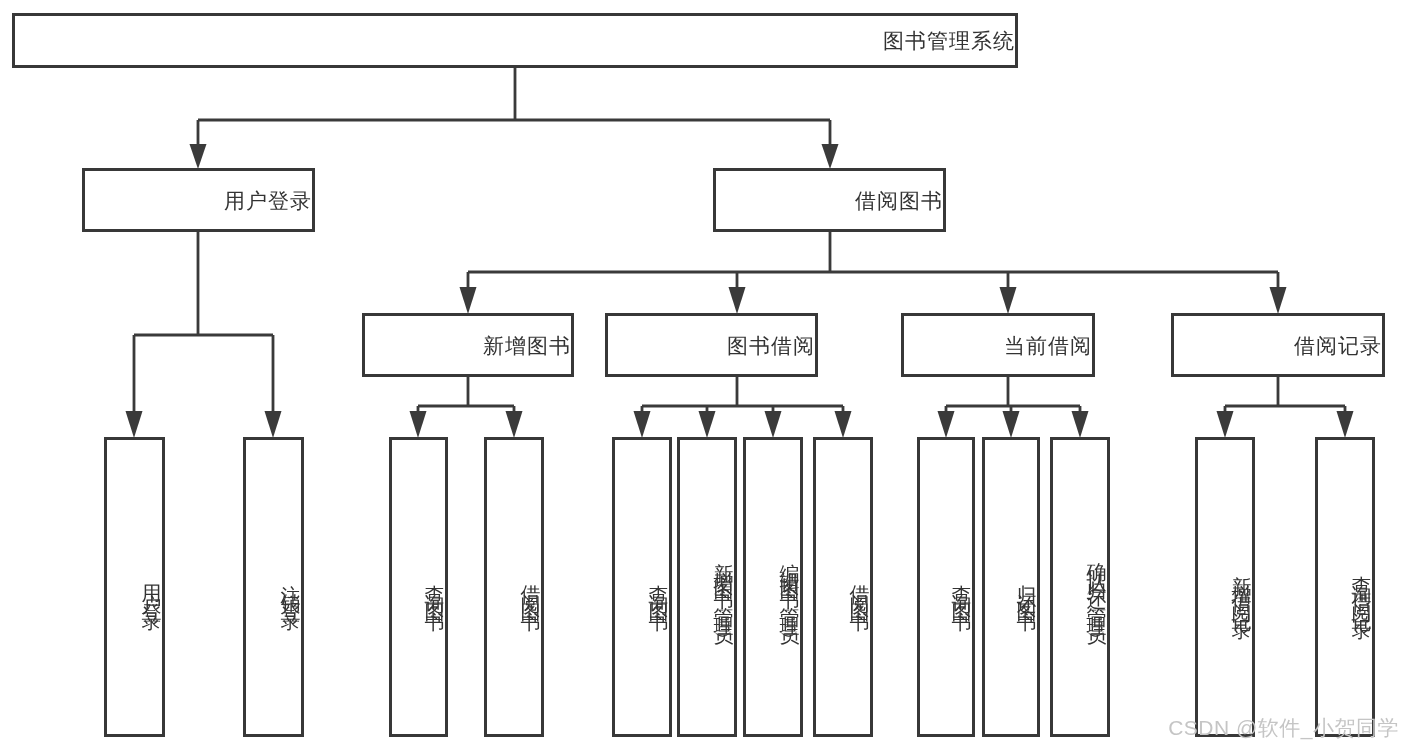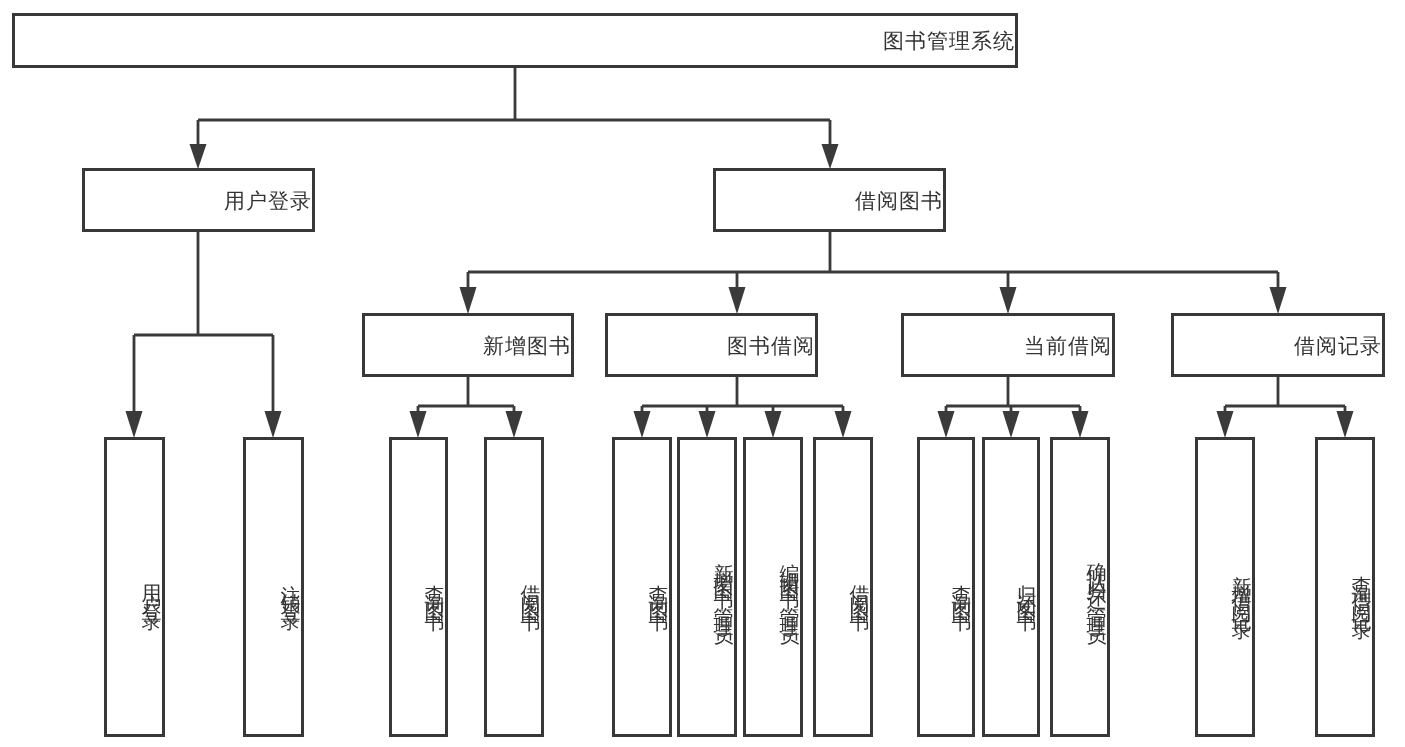--- a/index.html
+++ b/index.html
@@ -110,21 +110,21 @@
   <div class="box h" style="left:713px;top:168px;width:233px;height:64px">
     <span>借阅图书</span>
   </div>
 
   <div class="box h" style="left:362px;top:313px;width:212px;height:64px">
     <span>新增图书</span>
   </div>
   <div class="box h" style="left:605px;top:313px;width:213px;height:64px">
     <span>图书借阅</span>
   </div>
-  <div class="box h" style="left:901px;top:313px;width:214px;height:64px">
+  <div class="box h" style="left:901px;top:313px;width:194px;height:64px">
     <span>当前借阅</span>
   </div>
   <div class="box h" style="left:1171px;top:313px;width:214px;height:64px">
     <span>借阅记录</span>
   </div>
 
   <div class="box v" style="left:104px;top:437px;width:61px;height:300px">
     <span>用户登录</span>
   </div>
   <div class="box v" style="left:243px;top:437px;width:61px;height:300px">
@@ -161,14 +161,15 @@
     <span>确认归还（管理员）</span>
   </div>
 
   <div class="box v" style="left:1195px;top:437px;width:60px;height:300px">
     <span>新增借阅记录</span>
   </div>
   <div class="box v" style="left:1315px;top:437px;width:60px;height:300px">
     <span>查询借阅记录</span>
   </div>
 
+  <div class="watermark">CSDN @软件_小贺同学</div>
 
 </div>
 
 </body></html>

